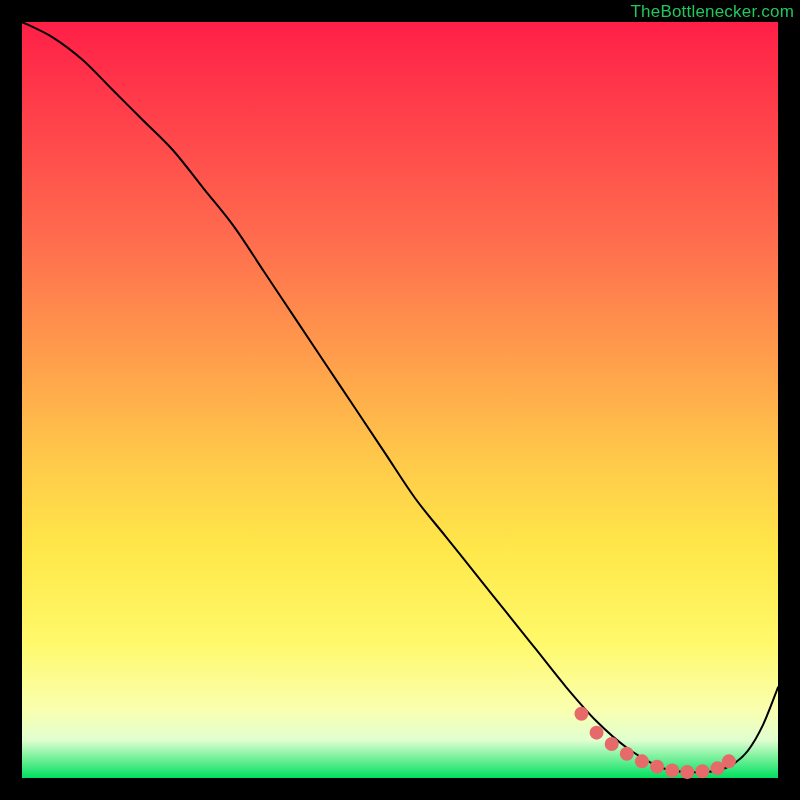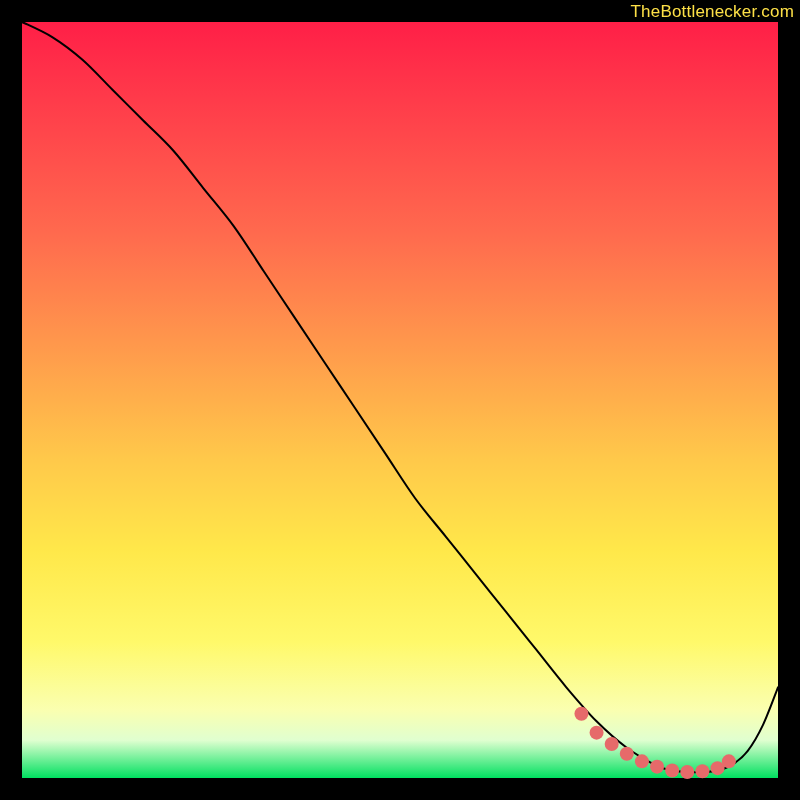--- a/index.html
+++ b/index.html
@@ -44,21 +44,21 @@
     width: 756px;
     height: 756px;
     overflow: visible;
   }
   .attribution {
     position: absolute;
     top: 2px;
     right: 6px;
     font-family: Arial, Helvetica, sans-serif;
     font-size: 17px;
-    color: #fde047;
+    color: #22c55e;
     letter-spacing: 0.2px;
   }
 </style>
 </head>
 <body>
 
 <div class="stage">
   <div class="plot-area">
     <svg class="curve" viewBox="0 0 756 756" preserveAspectRatio="none">
       <path id="curve-path" d="M 0.00 0.00 C 5.04 2.52, 20.16 8.82, 30.24 15.12 C 40.32 21.42, 50.40 28.98, 60.48 37.80 C 70.56 46.62, 80.64 57.96, 90.72 68.04 C 100.80 78.12, 110.88 88.20, 120.96 98.28 C 131.04 108.36, 141.12 117.18, 151.20 128.52 C 161.28 139.86, 171.36 153.72, 181.44 166.32 C 191.52 178.92, 201.60 190.26, 211.68 204.12 C 221.76 217.98, 231.84 234.36, 241.92 249.48 C 252.00 264.60, 262.08 279.72, 272.16 294.84 C 282.24 309.96, 292.32 325.08, 302.40 340.20 C 312.48 355.32, 322.56 370.44, 332.64 385.56 C 342.72 400.68, 352.80 415.80, 362.88 430.92 C 372.96 446.04, 383.04 462.42, 393.12 476.28 C 403.20 490.14, 413.28 501.48, 423.36 514.08 C 433.44 526.68, 443.52 539.28, 453.60 551.88 C 463.68 564.48, 473.76 577.08, 483.84 589.68 C 493.92 602.28, 504.00 614.88, 514.08 627.48 C 524.16 640.08, 534.24 653.31, 544.32 665.28 C 554.40 677.25, 564.48 689.22, 574.56 699.30 C 584.64 709.38, 594.72 718.33, 604.80 725.76 C 614.88 733.19, 627.48 740.12, 635.04 743.90 C 642.60 747.68, 645.12 747.43, 650.16 748.44 C 655.20 749.45, 660.24 749.70, 665.28 749.95 C 670.32 750.20, 675.36 750.20, 680.40 749.95 C 685.44 749.70, 690.48 749.70, 695.52 748.44 C 700.56 747.18, 705.60 745.67, 710.64 742.39 C 715.68 739.12, 720.72 735.34, 725.76 728.78 C 730.80 722.23, 735.84 713.66, 740.88 703.08 C 745.92 692.50, 753.48 671.58, 756.00 665.28" fill="none" stroke="#000000" stroke-width="2" stroke-linecap="round" stroke-linejoin="round"></path>

